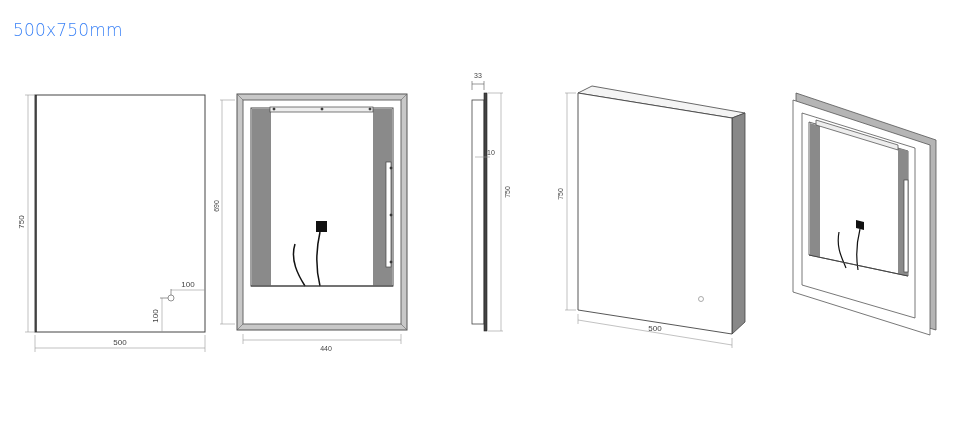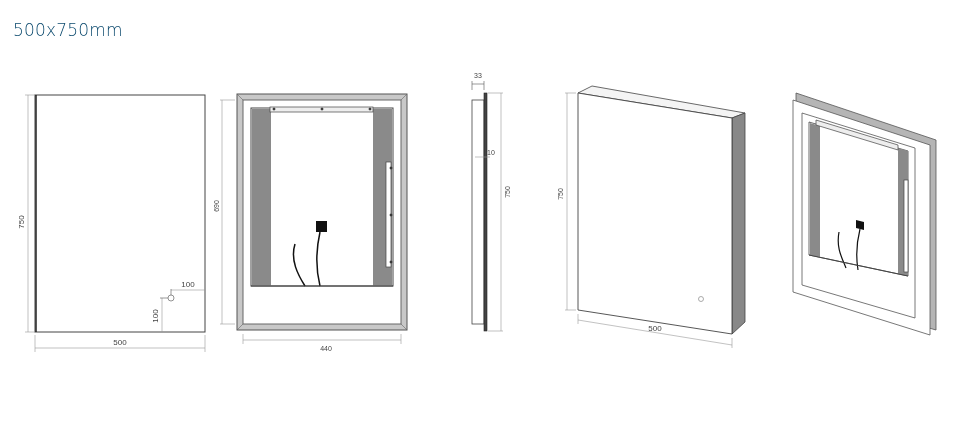--- a/index.html
+++ b/index.html
@@ -1,17 +1,17 @@
 <!DOCTYPE html>
 <html><head>
 <meta charset="utf-8">
 <style>
   html,body{margin:0;padding:0;background:#ffffff;}
   body{width:960px;height:430px;position:relative;overflow:hidden;font-family:"DejaVu Sans",sans-serif;}
-  .title{position:absolute;left:13px;top:20px;font-size:17px;color:#0c4a6e;letter-spacing:0.2px;font-family:"DejaVu Sans",sans-serif;font-weight:300;}
+  .title{position:absolute;left:13px;top:20px;font-size:17px;color:#3b82f6;letter-spacing:0.2px;font-family:"DejaVu Sans",sans-serif;font-weight:300;}
   svg{position:absolute;left:0;top:0;}
   .dim{font-family:"Liberation Sans",sans-serif;font-size:8px;fill:#444;}
 </style>
 </head>
 <body>
 
 <div class="title">500x750mm</div>
 
 <svg width="960" height="430" viewBox="0 0 960 430">
   <g stroke="#333" fill="none" stroke-width="1">

